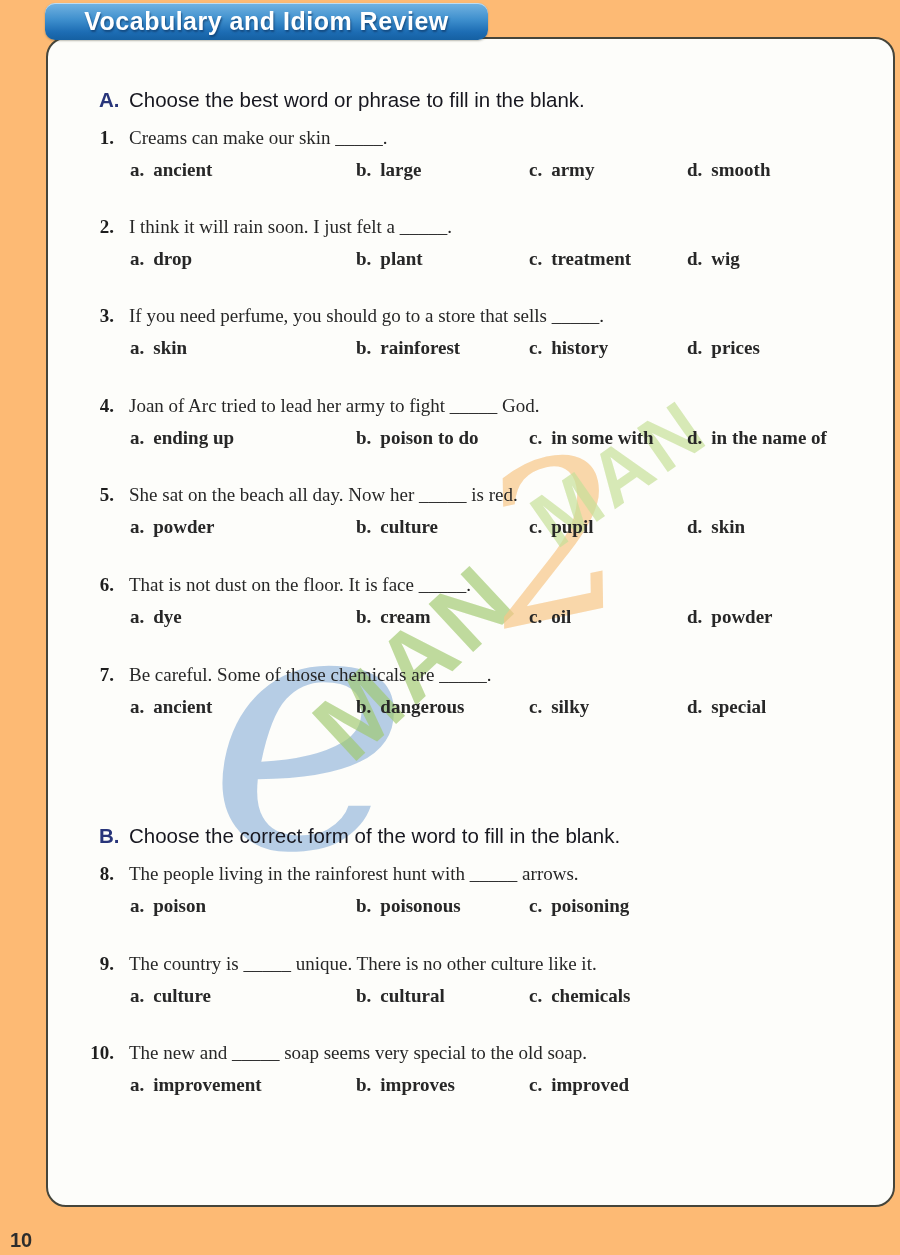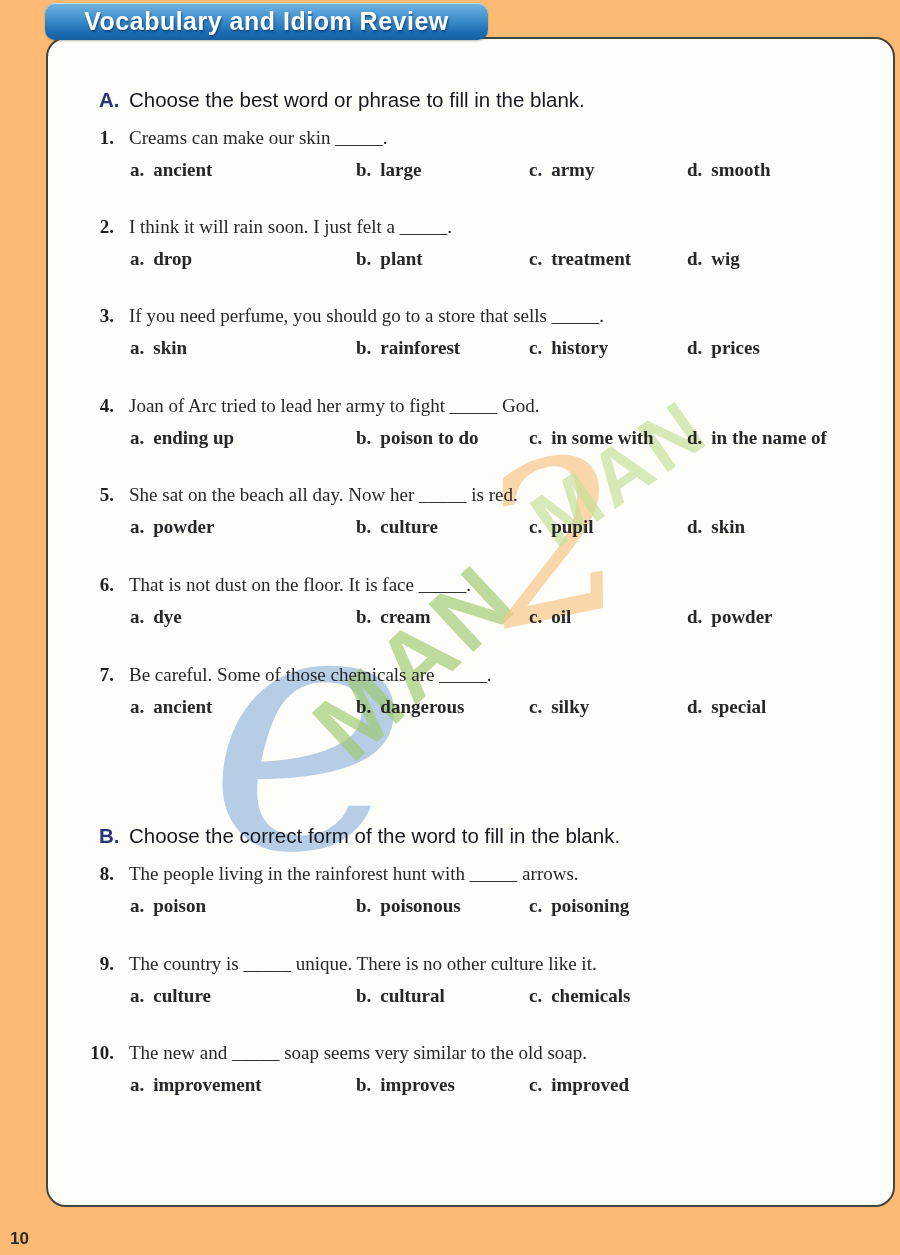--- a/index.html
+++ b/index.html
@@ -59,21 +59,21 @@
   .qtext{position:absolute;left:81px;white-space:nowrap;}
   .opts{position:absolute;left:0;top:32px;width:100%;}
   .opt{position:absolute;white-space:nowrap;font-weight:bold;}
   .opt .letter{display:inline-block;margin-right:9px;}
   .opt-a{left:82px;}
   .opt-b{left:308px;}
   .opt-c{left:481px;}
   .opt-d{left:639px;}
 
   
-  .page-number{position:absolute;left:10px;top:1229px;font-weight:bold;font-size:17px;color:#2d2d2d;z-index:2;}
+  .page-number{position:absolute;left:10px;top:1229px;font-weight:bold;font-size:20px;color:#2d2d2d;z-index:2;}
 </style>
 </head>
 <body>
 
 <div class="page">
 
   <div class="banner">
     <span class="banner-title">Vocabulary and Idiom Review</span>
   </div>
 
@@ -188,21 +188,21 @@
       <span class="qtext">The country is _____ unique. There is no other culture like it.</span>
       <div class="opts">
         <span class="opt opt-a"><span class="letter">a.</span><span>culture</span></span>
         <span class="opt opt-b"><span class="letter">b.</span><span>cultural</span></span>
         <span class="opt opt-c"><span class="letter">c.</span><span>chemicals</span></span>
       </div>
     </div>
 
     <div class="question" style="top:1003px">
       <span class="qnum">10.</span>
-      <span class="qtext">The new and _____ soap seems very similar to the old soap.</span>
+      <span class="qtext">The new and _____ soap seems very special to the old soap.</span>
       <div class="opts">
         <span class="opt opt-a"><span class="letter">a.</span><span>improvement</span></span>
         <span class="opt opt-b"><span class="letter">b.</span><span>improves</span></span>
         <span class="opt opt-c"><span class="letter">c.</span><span>improved</span></span>
       </div>
     </div>
 
   </div>
 
   <div class="page-number">10</div>

